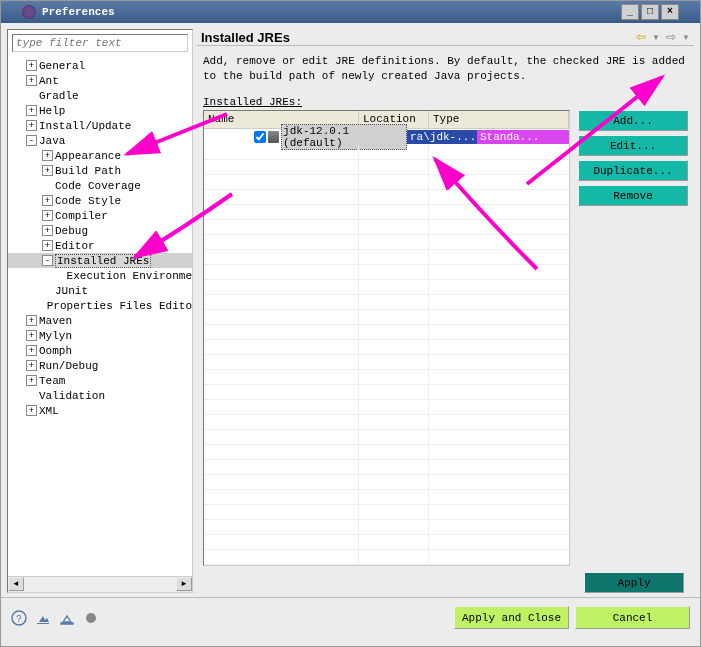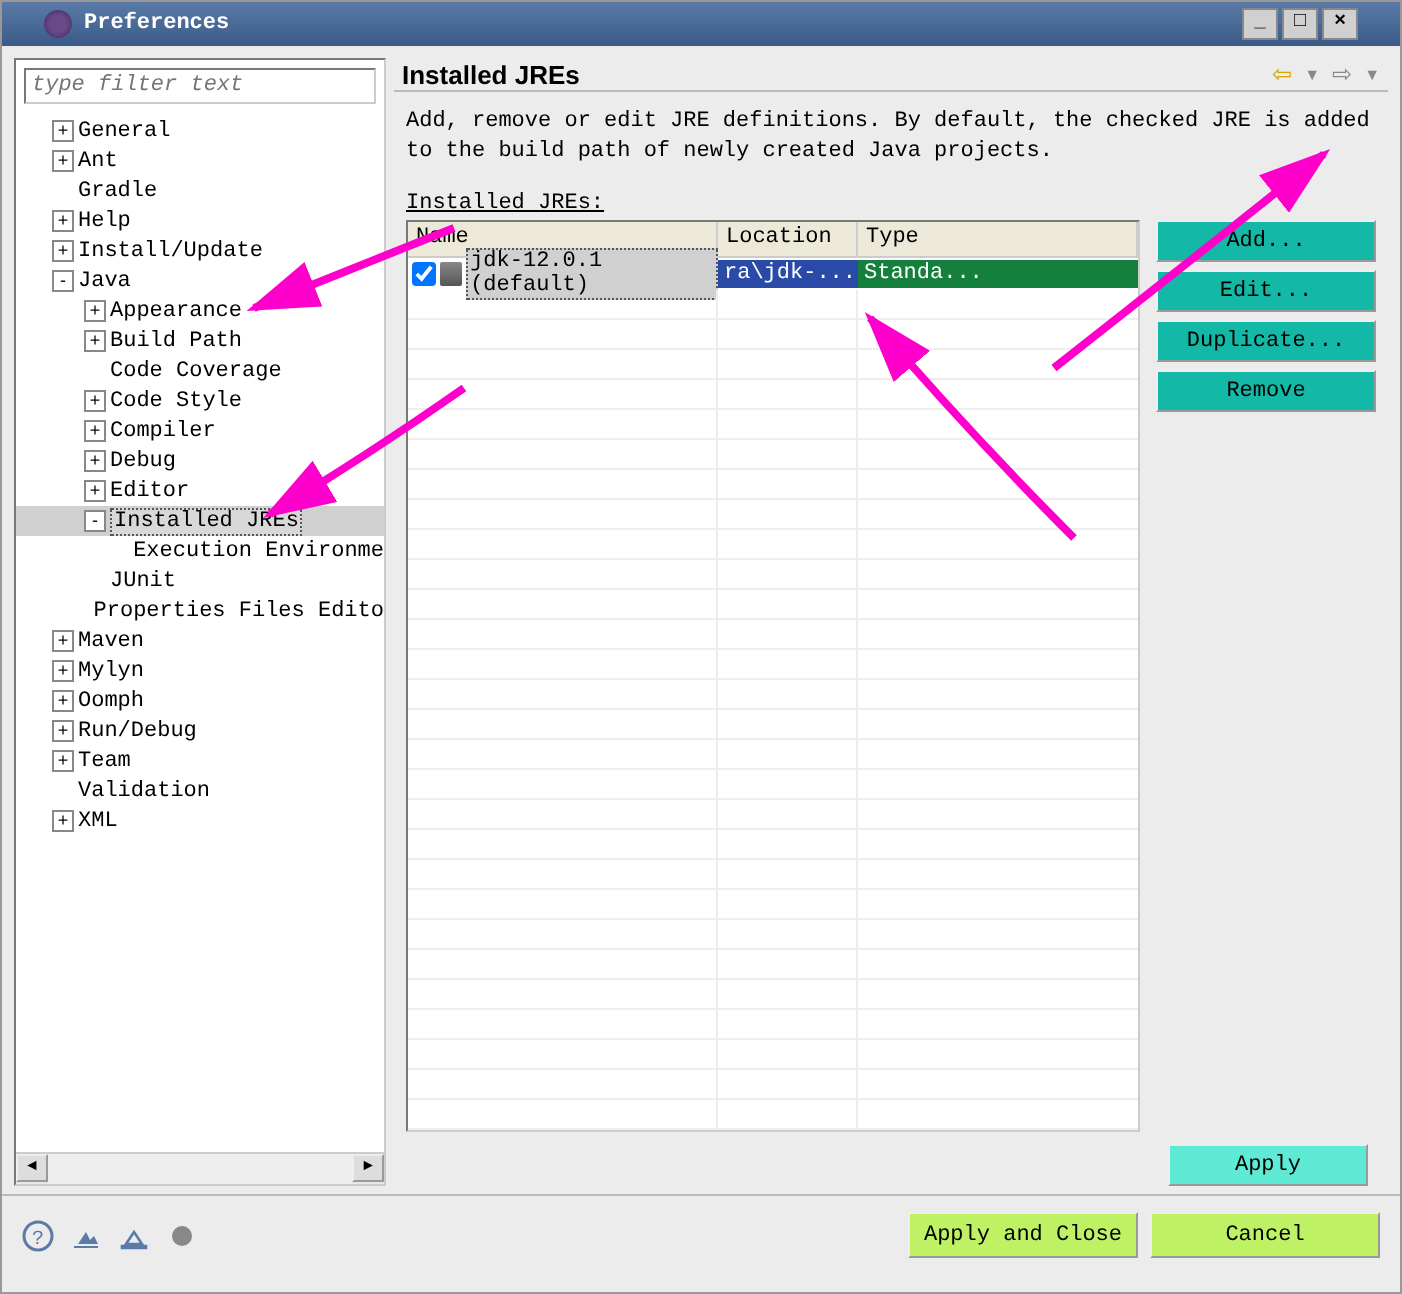--- a/index.html
+++ b/index.html
@@ -48,35 +48,35 @@
 .desc { padding: 8px 6px; line-height: 1.35; }
 .table-label { padding: 4px 6px 2px; text-decoration: underline; }
 .table-area { display: flex; padding: 0 6px; flex:1; }
 .table-wrap { flex: 1; border: 1px inset #ccc; background: #fff; display:flex; flex-direction:column; }
 .thead { display: flex; background: #ece9d8; border-bottom: 1px solid #ccc; height: 18px; }
 .th { border-right: 1px solid #ccc; padding: 2px 4px; font-weight: normal; }
 .th1 { width: 155px; }
 .th2 { width: 70px; }
 .th3 { flex: 1; }
 .tbody { flex:1; position:relative; }
-.trow { display: flex; height: 16px; align-items:center; }
+.trow { display: flex; height: 16px; align-items:center;margin-left:48px; }
 .td1 { width: 155px; display:flex; align-items:center; padding-left:2px; gap:2px; }
 .td2 { width: 70px; background: #2a4aa8; color: #fff; padding:1px 3px; white-space:nowrap; overflow:hidden; }
-.td3 { flex: 1; background: #15803d; color: #fff; padding:1px 3px; white-space:nowrap; overflow:hidden; position:relative; }
+.td3 { flex: 1; background: #d946ef; color: #fff; padding:1px 3px; white-space:nowrap; overflow:hidden; position:relative; }
 .td1 input[type=checkbox] { width:12px; height:12px; }
 .jre-icon { width:12px; height:12px; background:linear-gradient(#888,#555); border-radius:1px; position:relative; }
 .jre-name { background:#d0d0d0; border:1px dotted #555; padding:0 1px; }
 .gridline { height: 15px; border-bottom: 1px solid #eee; display:flex; }
 .gridline .c1 { width:155px; border-right:1px solid #eee; }
 .gridline .c2 { width:70px; border-right:1px solid #eee; }
 .gridline .c3 { flex:1; }
 .side-buttons { width: 110px; margin-left: 8px; }
 .sbutton { display:block; width: 100%; height: 21px; margin-bottom: 4px; background: #14b8a6; border: 1px outset #eee; font-family: inherit; font-size:11px; cursor:pointer; }
 .bottom-right-btn { text-align:right; padding: 6px 10px 0 0; }
-.apply-btn { width: 100px; height: 21px; background: #5eead4; border:1px outset #eee; font-family:inherit; font-size:11px; cursor:pointer; }
+.apply-btn { width: 100px; height: 21px; background: #0f766e; border:1px outset #eee; font-family:inherit; font-size:11px; cursor:pointer; }
 .footer { height: 40px; border-top: 1px solid #bbb; display:flex; align-items:center; padding: 0 10px; margin-top:4px; }
 .footer-icons { display:flex; gap:8px; flex:1; align-items:center; }
 .ficon { width:16px; height:16px; cursor:pointer; display:flex; align-items:center; justify-content:center; }
 .footer-btn { width: 115px; height: 23px; background: #bef264; border:1px outset #eee; font-family:inherit; font-size:11px; cursor:pointer; margin-left:6px; }
 svg.arrow-svg { position:absolute; pointer-events:none; }
 </style>
 </head>
 <body>
 
 <div class="titlebar">

